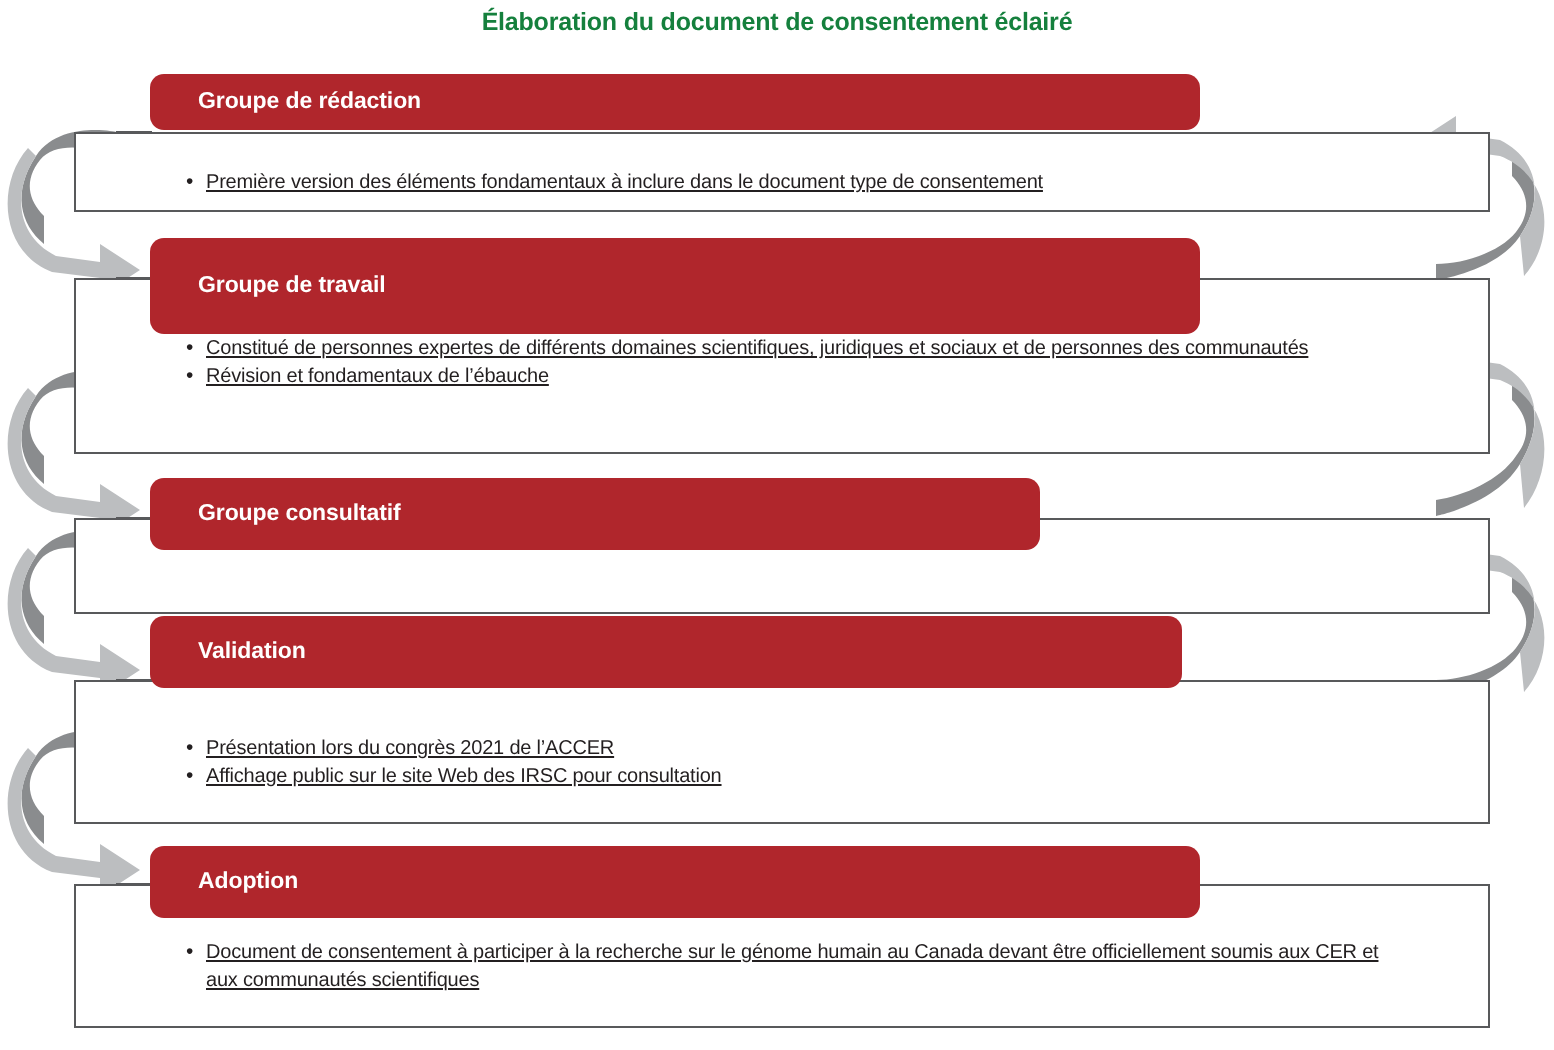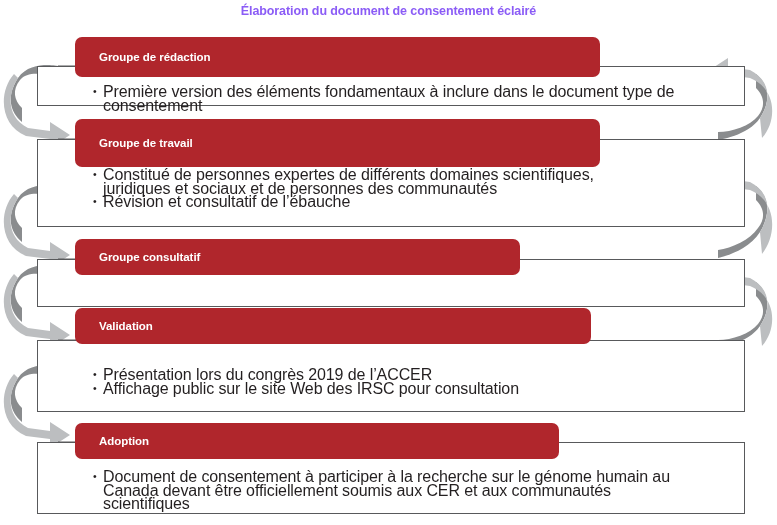--- a/index.html
+++ b/index.html
@@ -14,21 +14,21 @@
   #diagram{
     position:absolute;left:0;top:0;width:777px;height:525px;
   }
   .title{
     position:absolute;
     left:0;top:4px;width:777px;
     text-align:center;
     font-size:12.5px;
     font-weight:bold;
     letter-spacing:-0.1px;
-    color:#8b5cf6;
+    color:#15803d;
   }
   
   .arrow-layer{
     position:absolute;left:0;top:0;width:777px;height:525px;
     pointer-events:none;
   }
   .stage{
     position:absolute;
     box-sizing:border-box;
     border:1px solid #58595b;
@@ -49,25 +49,26 @@
     padding-left:24px;
     letter-spacing:-0.05px;
   }
   .stage-body{
     position:absolute;
     box-sizing:border-box;
     padding-left:0px;
   }
   .bullet{
     position:relative;
-    font-size:16px;
+    font-size:10px;
     line-height:13.6px;
     color:#231f20;
     padding-left:10px;
     letter-spacing:-0.1px;
+    text-decoration:underline;
   }
   .bullet::before{
     content:"\2022";
     position:absolute;
     left:0;top:0;
     font-size:10.5px;
     color:#231f20;
   }
 </style>
 </head>
@@ -133,51 +134,51 @@
     </g>
 
     <line x1="58" y1="66" x2="76" y2="66" stroke="#58595b" stroke-width="1"></line>
     <line x1="58" y1="139" x2="76" y2="139" stroke="#58595b" stroke-width="1"></line>
     <line x1="58" y1="259" x2="76" y2="259" stroke="#58595b" stroke-width="1"></line>
     <line x1="58" y1="340" x2="76" y2="340" stroke="#58595b" stroke-width="1"></line>
     <line x1="58" y1="442" x2="76" y2="442" stroke="#58595b" stroke-width="1"></line>
   </svg>
 
   <div class="stage" style="left:37px;top:66px;width:708px;height:40px;"></div>
-  <div class="stage-header" style="left:75px;top:37px;width:525px;height:40px;">
+  <div class="stage-header" style="left:75px;top:37px;width:525px;height:28px;">
     <span>Groupe de rédaction</span>
   </div>
   <div class="stage-body" style="left:93px;top:85px;width:600px;">
     <div class="bullet">Première version des éléments fondamentaux à inclure dans le document type de consentement</div>
   </div>
 
   <div class="stage" style="left:37px;top:139px;width:708px;height:88px;"></div>
   <div class="stage-header" style="left:75px;top:119px;width:525px;height:48px;">
     <span>Groupe de travail</span>
   </div>
   <div class="stage-body" style="left:93px;top:168px;width:570px;">
     <div class="bullet">Constitué de personnes expertes de différents domaines scientifiques, juridiques et sociaux et de personnes des communautés</div>
-    <div class="bullet">Révision et consultatif de l’ébauche</div>
+    <div class="bullet">Révision et fondamentaux de l’ébauche</div>
   </div>
 
   <div class="stage" style="left:37px;top:259px;width:708px;height:48px;"></div>
   <div class="stage-header" style="left:75px;top:239px;width:445px;height:36px;">
     <span>Groupe consultatif</span>
   </div>
 
   <div class="stage" style="left:37px;top:340px;width:708px;height:72px;"></div>
   <div class="stage-header" style="left:75px;top:308px;width:516px;height:36px;text-align:right;">
     <span>Validation</span>
   </div>
   <div class="stage-body" style="left:93px;top:368px;width:600px;">
-    <div class="bullet">Présentation lors du congrès 2019 de l’ACCER</div>
+    <div class="bullet">Présentation lors du congrès 2021 de l’ACCER</div>
     <div class="bullet">Affichage public sur le site Web des IRSC pour consultation</div>
   </div>
 
   <div class="stage" style="left:37px;top:442px;width:708px;height:72px;"></div>
-  <div class="stage-header" style="left:75px;top:423px;width:484px;height:36px;">
+  <div class="stage-header" style="left:75px;top:423px;width:525px;height:36px;">
     <span>Adoption</span>
   </div>
   <div class="stage-body" style="left:93px;top:470px;width:600px;">
     <div class="bullet">Document de consentement à participer à la recherche sur le génome humain au Canada devant être officiellement soumis aux CER et aux communautés scientifiques</div>
   </div>
 
 </div>
 
 </body></html>

